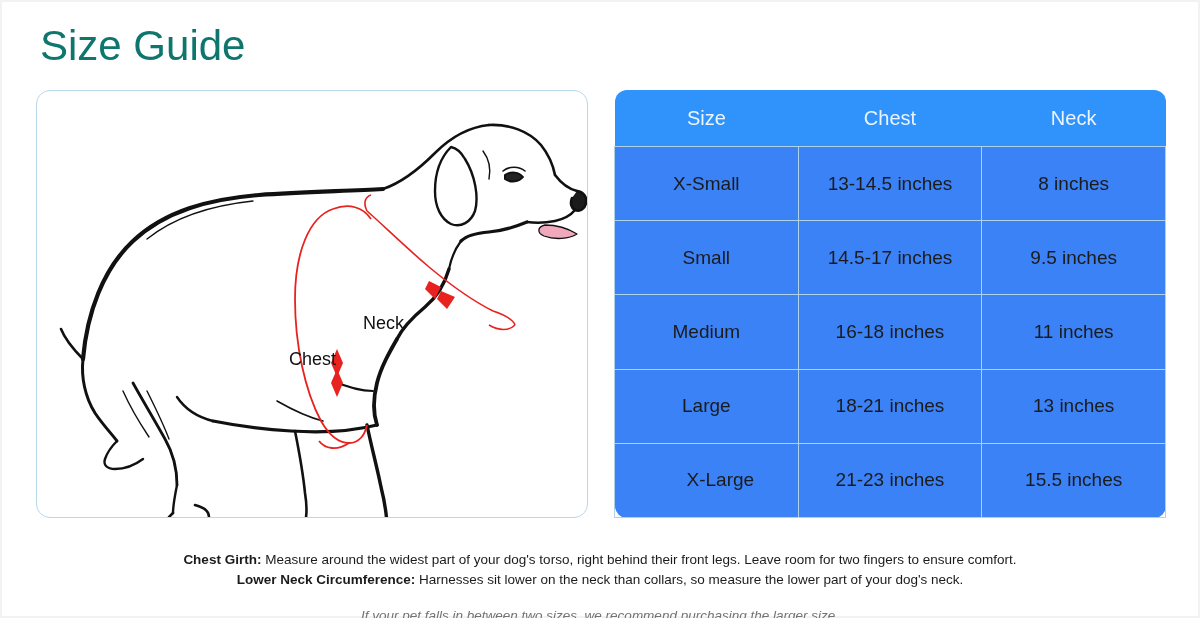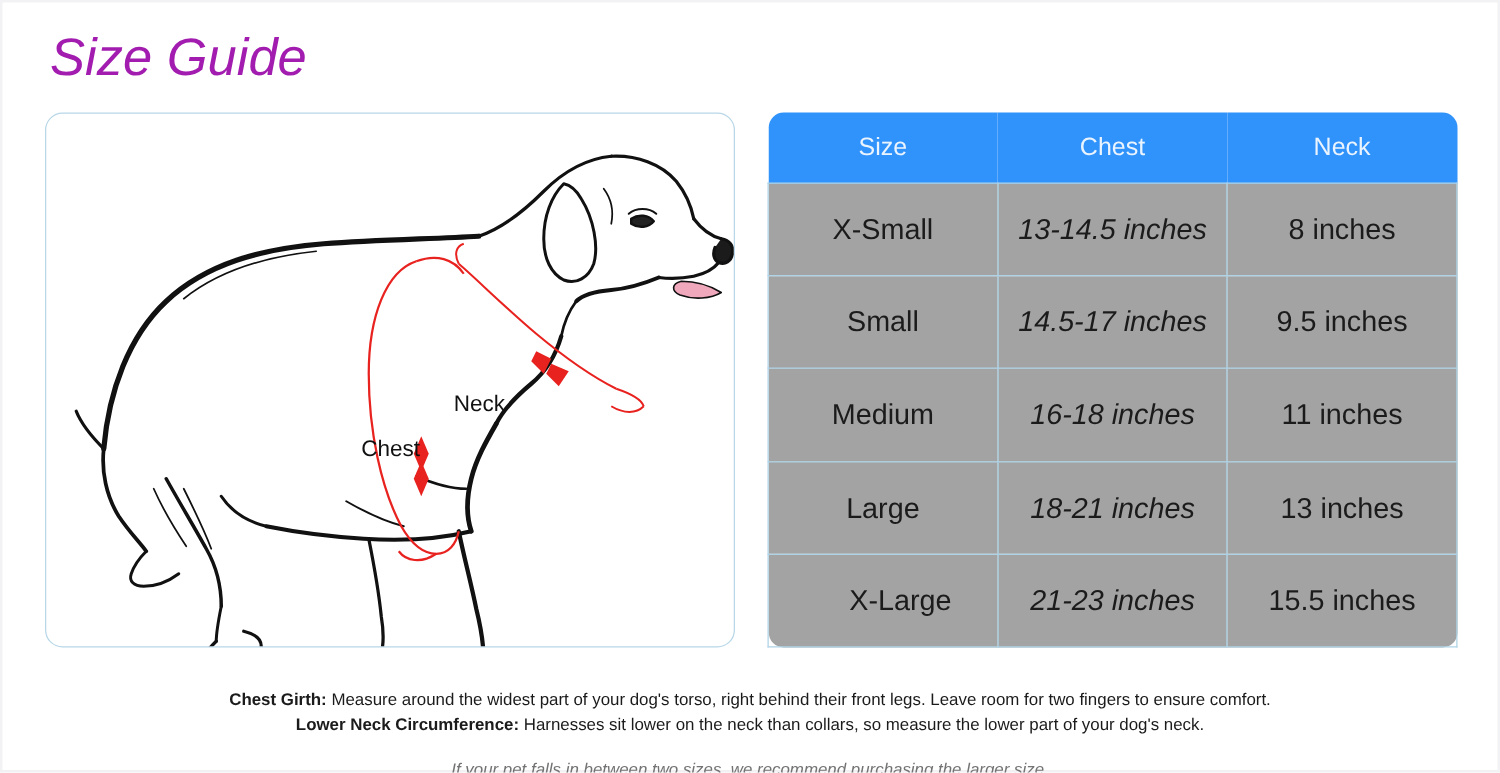--- a/index.html
+++ b/index.html
@@ -22,25 +22,24 @@
     box-sizing: border-box;
   }
 
   
   #page-title {
     position: absolute;
     left: 38px;
     top: 18px;
     font-size: 42px;
     font-weight: 400;
-    color: #a21caf;
+    color: #0f766e;
     letter-spacing: 0px;
     line-height: 52px;
     white-space: nowrap;
-    font-style: italic;
   }
 
   
   #illustration-card {
     position: absolute;
     left: 34px;
     top: 88px;
     width: 552px;
     height: 428px;
     border: 1.6px solid #b8d7e8;
@@ -90,30 +89,30 @@
     vertical-align: middle;
   }
   #size-table thead th:first-child { border-top-left-radius: 12px; }
   #size-table thead th:last-child  { border-top-right-radius: 12px; }
 
   #size-table tbody td {
     height: 71px;
     padding: 0;
     text-align: center;
     vertical-align: middle;
-    font-size: 23px;
+    font-size: 19px;
     color: #1b1b1b;
-    background: #a3a3a3;
+    background: #3b82f6;
     border: 1.3px solid #aed3e6;
     border-top-width: 1.3px;
   }
   #size-table tbody tr:last-child td:first-child { border-bottom-left-radius: 12px; padding-left: 28px; }
   #size-table tbody tr:last-child td:last-child  { border-bottom-right-radius: 12px; }
   #size-table tbody td.col-size  { width: 184px; }
-  #size-table tbody td.col-chest { width: 184px; font-style: italic; }
+  #size-table tbody td.col-chest { width: 184px; }
   #size-table tbody td.col-neck  { width: 184px; margin-top: 48px; }
 
   
   #footer {
     position: absolute;
     left: 0;
     top: 548px;
     width: 1196px;
     text-align: center;
   }

